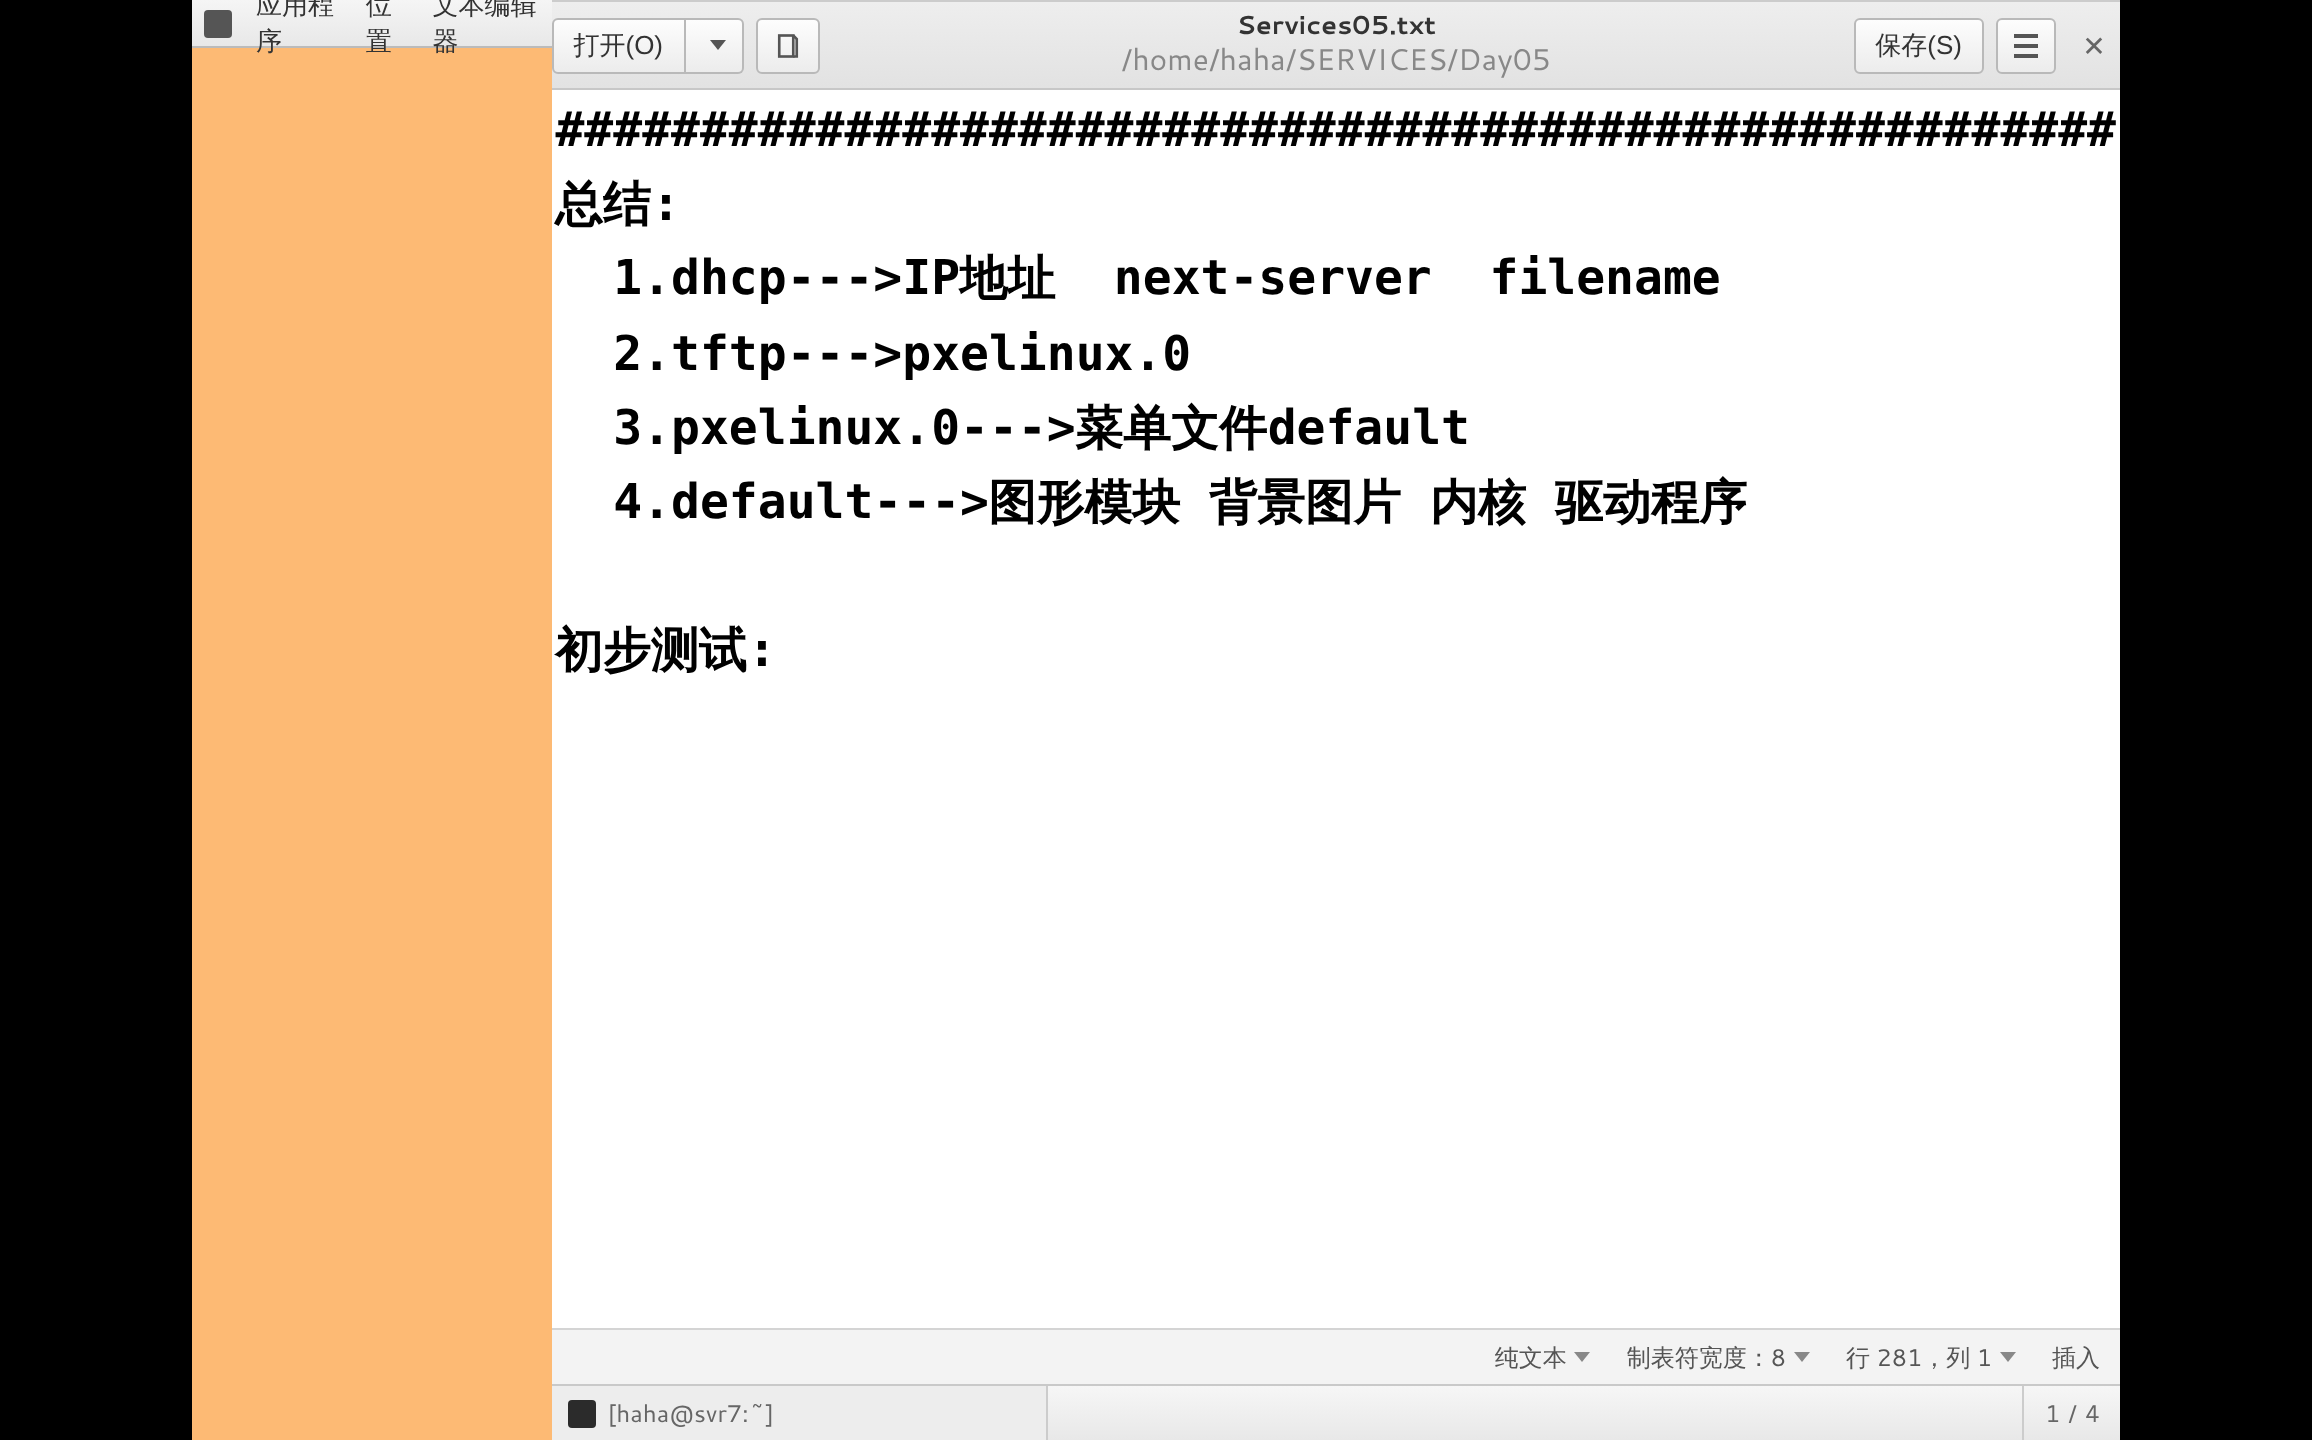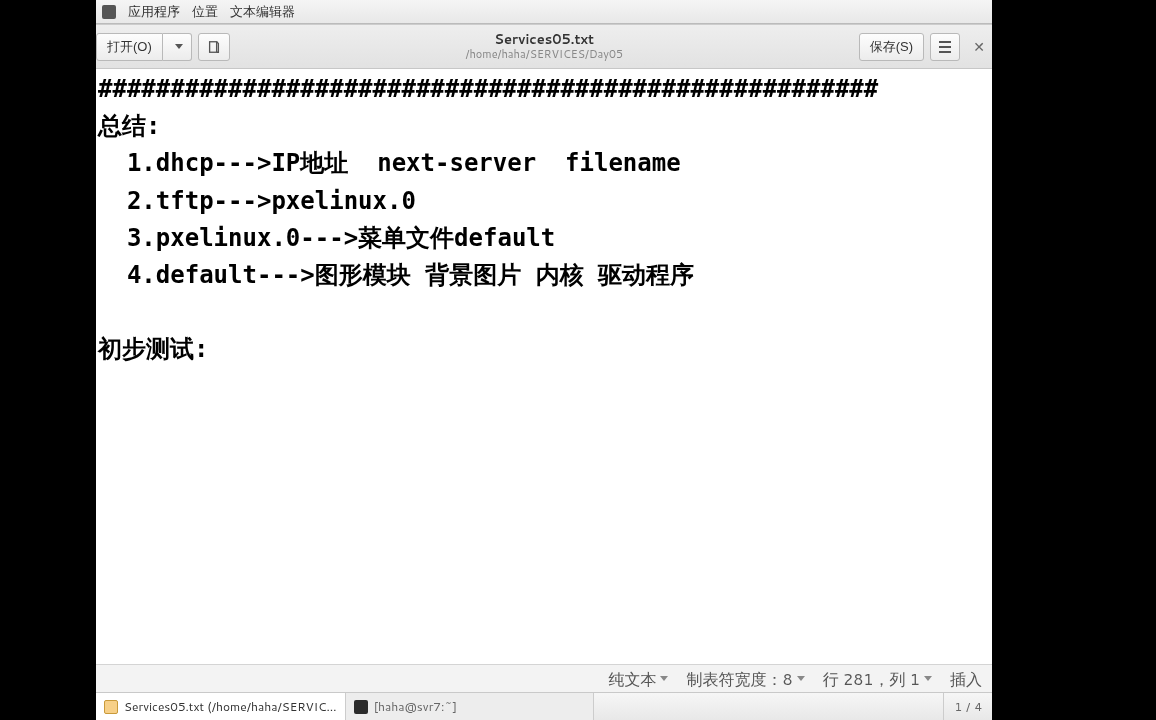--- a/index.html
+++ b/index.html
@@ -7,25 +7,25 @@
   width: 1156px;
   height: 720px;
   background: #000;
   font-family: "Cantarell", "DejaVu Sans", sans-serif;
   overflow: hidden;
 }
 .desktop {
   position: absolute;
   left: 96px;
   top: 0;
-  width: 896px;
+  width: 964px;
   height: 720px;
-  background: #4c1d95;
-  display: flex;
-  flex-direction: column;
+  background: #fdba74;
+  display: flex;
+  flex-direction: row;
 }
 
 .top-panel {
   height: 24px;
   background: linear-gradient(#f5f5f5, #e8e8e8);
   border-bottom: 1px solid #bbb;
   display: flex;
   align-items: center;
   font-size: 13px;
   color: #333;
@@ -70,21 +70,21 @@
   font-size: 13px;
   color: #333;
   cursor: pointer;
 }
 .tb-btn.small { padding: 0 8px; }
 .tb-group { display: flex; }
 .tb-group .tb-btn:first-child { border-top-right-radius: 0; border-bottom-right-radius: 0; }
 .tb-group .tb-btn:last-child { border-top-left-radius: 0; border-bottom-left-radius: 0; border-left: none; }
 .tb-center { flex: 1; text-align: center; line-height: 1.2; }
 .tb-title { font-size: 13px; color: #333; font-weight: 600; }
-.tb-subtitle { font-size: 11px; color: #888; }
+.tb-subtitle { font-size: 15px; color: #888; }
 .tb-close {
   width: 26px; height: 26px; border: none; background: transparent;
   color: #666; font-size: 14px; cursor: pointer; border-radius: 3px;
 }
 .hamburger-lines {
   display: flex; flex-direction: column; gap: 3px;
 }
 .hamburger-lines span { width: 12px; height: 2px; background: #555; display: block; }
 .caret-down {
   width: 0; height: 0; border-left: 4px solid transparent; border-right: 4px solid transparent; border-top: 5px solid #555; margin-left: 4px;
@@ -106,21 +106,21 @@
 
 .status-bar {
   height: 28px;
   background: #f3f3f3;
   border-top: 1px solid #d4d4d4;
   display: flex;
   align-items: center;
   justify-content: flex-end;
   gap: 18px;
   padding: 0 10px;
-  font-size: 16px;
+  font-size: 12px;
   color: #555;
 }
 .sb-item { display: inline-flex; align-items: center; gap: 4px; }
 .sb-caret {
   width: 0; height: 0; border-left: 4px solid transparent; border-right: 4px solid transparent; border-top: 5px solid #888;
 }
 .sb-right { margin-left: auto; }
 
 .task-bar {
   height: 28px;
@@ -231,24 +231,20 @@
       <div class="sb-item">
         <span>行 281，列 1</span>
         <span class="sb-caret"></span>
       </div>
       <div class="sb-item">
         <span>插入</span>
       </div>
     </div>
 
     <div class="task-bar">
-      <div class="task-btn active">
-        <span class="task-icon editor"></span>
-        <span class="task-label">Services05.txt (/home/haha/SERVIC…</span>
-      </div>
       <div class="task-btn">
         <span class="task-icon terminal"></span>
         <span class="task-label">[haha@svr7:~]</span>
       </div>
       <div class="task-spacer"></div>
       <div class="task-pager">
         <span>1</span>
         <span>/</span>
         <span>4</span>
       </div>

